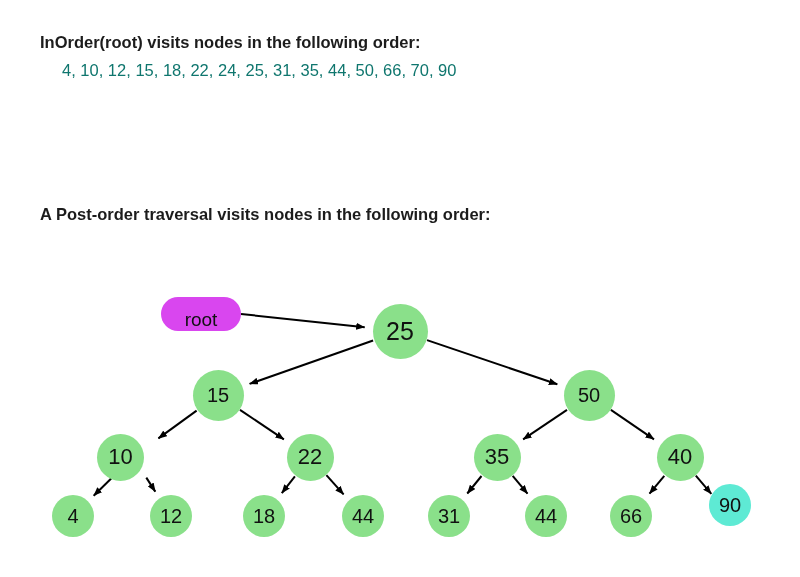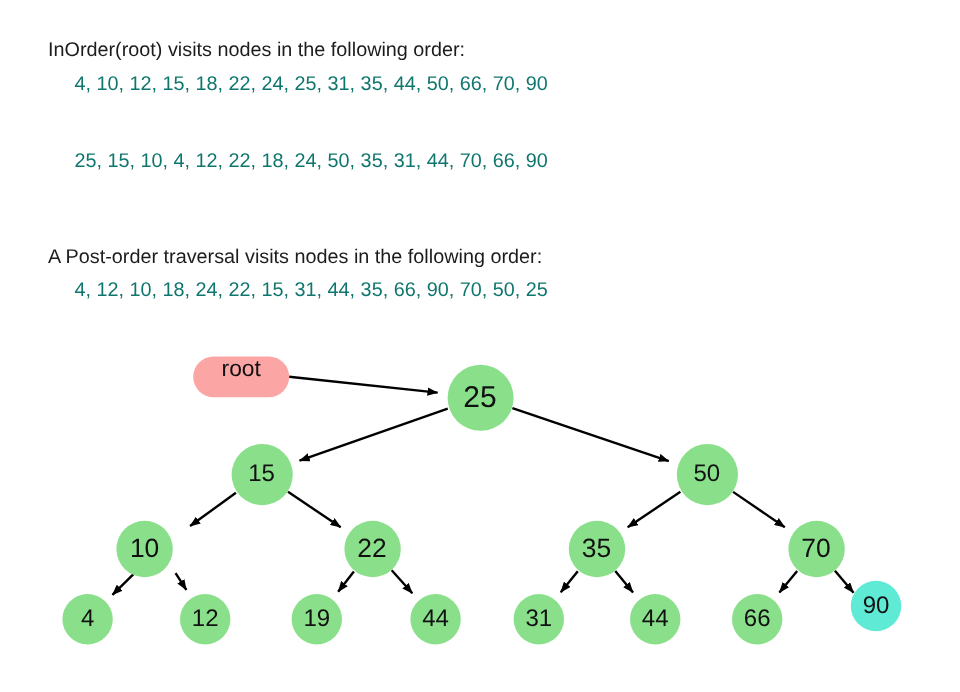--- a/index.html
+++ b/index.html
@@ -26,21 +26,21 @@
   }
   .traversal-group {
     position: absolute;
     left: 40px;
   }
   .traversal-heading {
     font-size: 16.5px;
     line-height: 22px;
     color: #1c1c1c;
     white-space: nowrap;
-    font-weight: 400;
+    font-weight: 700;
   }
   .traversal-sequence {
     font-size: 16.5px;
     line-height: 22px;
     color: #0f766e;
     white-space: nowrap;
     margin-left: 22px;
     margin-top: 6px;
     font-weight: 400;
   }
@@ -79,46 +79,44 @@
   .node-level2      { width: 47px; height: 47px; font-size: 22px; }
   .node-leaf        { width: 42px; height: 42px; font-size: 20px; }
 
   #root-pill {
     position: absolute;
     left: 161px;
     top: 297px;
     width: 80px;
     height: 34px;
     border-radius: 17px;
-    background: #fca5a5;
+    background: #d946ef;
     display: flex;
-    align-items: flex-start;
+    align-items: flex-end;
     justify-content: center;
     font-size: 19px;
     color: #111111;
     box-sizing: border-box;
   }
 </style>
 </head>
 <body>
 
 <div id="traversal-text">
 
   <div class="traversal-group" id="group-inorder">
     <div class="traversal-heading">InOrder(root) visits nodes in the following order:</div>
     <div class="traversal-sequence">4, 10, 12, 15, 18, 22, 24, 25, 31, 35, 44, 50, 66, 70, 90</div>
   </div>
 
   <div class="traversal-group" id="group-preorder">
-    <div class="traversal-sequence">25, 15, 10, 4, 12, 22, 18, 24, 50, 35, 31, 44, 70, 66, 90</div>
   </div>
 
   <div class="traversal-group" id="group-postorder">
     <div class="traversal-heading">A Post-order traversal visits nodes in the following order:</div>
-    <div class="traversal-sequence">4, 12, 10, 18, 24, 22, 15, 31, 44, 35, 66, 90, 70, 50, 25</div>
   </div>
 
 </div>
 
 <div id="tree-diagram">
 
   <svg id="tree-edges" viewBox="0 0 800 577" xmlns="http://www.w3.org/2000/svg">
     <defs>
       <marker id="arrowhead" markerWidth="9" markerHeight="7" refX="8.5" refY="3.5" orient="auto" markerUnits="userSpaceOnUse">
         <polygon points="0 0, 9 3.5, 0 7" fill="#000000"></polygon>
@@ -160,30 +158,30 @@
       <div class="tree-node node-level2" style="left: 97px; top: 433.5px; background: rgb(138, 224, 138);">
         <span>10</span>
       </div>
       <div class="tree-node node-level2" style="left: 286.5px; top: 433.5px; background: rgb(138, 224, 138);">
         <span>22</span>
       </div>
       <div class="tree-node node-level2" style="left: 473.5px; top: 433.5px; background: rgb(138, 224, 138);">
         <span>35</span>
       </div>
       <div class="tree-node node-level2" style="left: 656.5px; top: 433.5px; background: rgb(138, 224, 138);">
-        <span>70</span>
+        <span>40</span>
       </div>
       <div class="tree-node node-leaf" style="left: 52px; top: 495px; background: rgb(138, 224, 138);">
         <span>4</span>
       </div>
       <div class="tree-node node-leaf" style="left: 150px; top: 495px; background: rgb(138, 224, 138);">
         <span>12</span>
       </div>
       <div class="tree-node node-leaf" style="left: 243px; top: 495px; background: rgb(138, 224, 138);">
-        <span>19</span>
+        <span>18</span>
       </div>
       <div class="tree-node node-leaf" style="left: 342px; top: 495px; background: rgb(138, 224, 138);">
         <span>44</span>
       </div>
       <div class="tree-node node-leaf" style="left: 428px; top: 495px; background: rgb(138, 224, 138);">
         <span>31</span>
       </div>
       <div class="tree-node node-leaf" style="left: 525px; top: 495px; background: rgb(138, 224, 138);">
         <span>44</span>
       </div>

